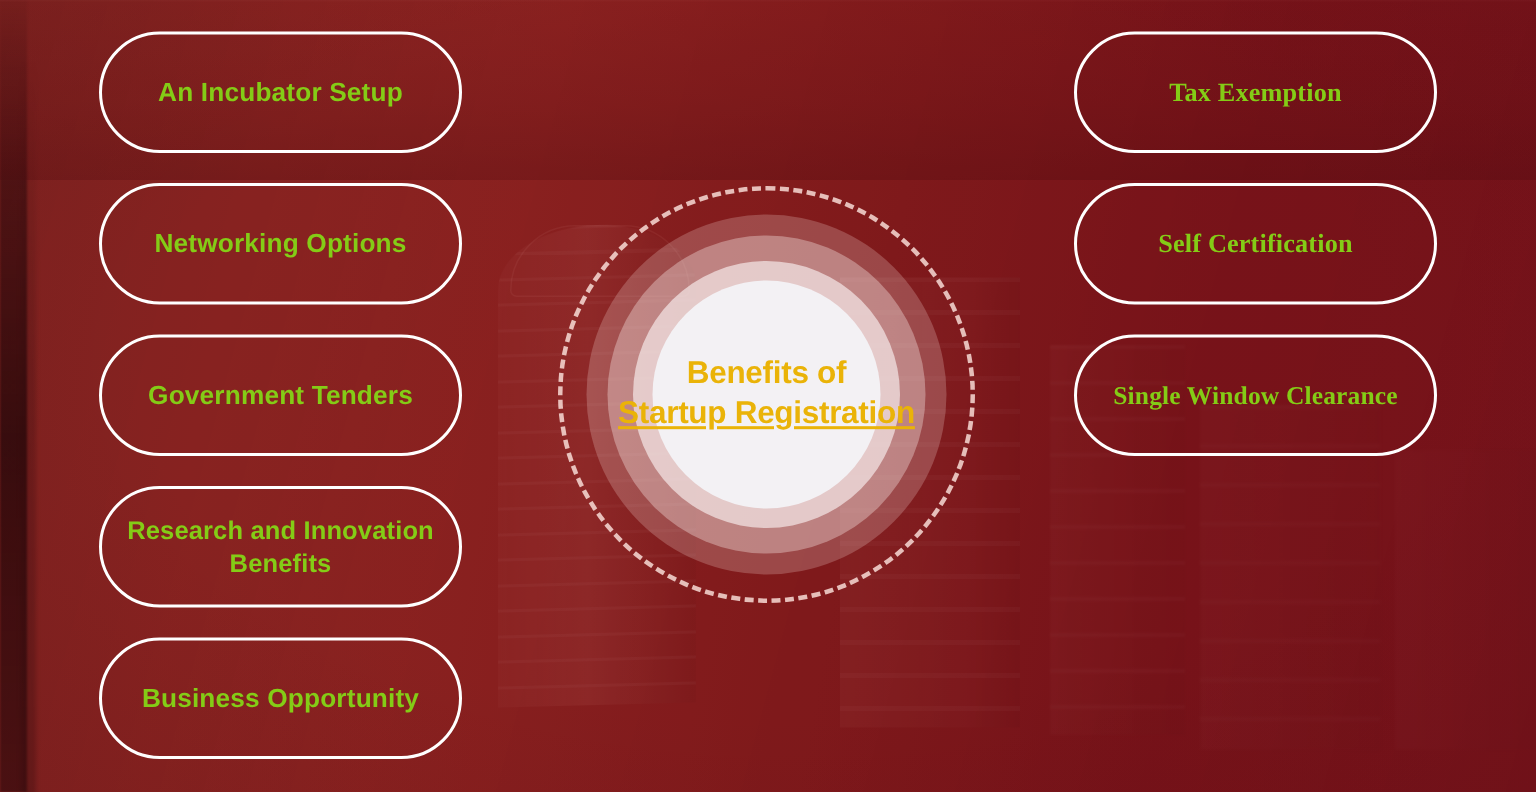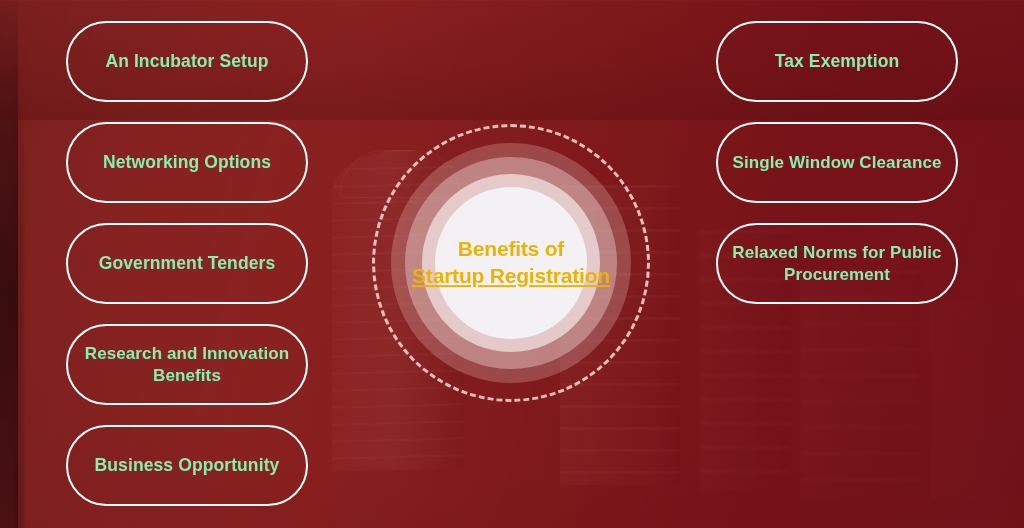--- a/index.html
+++ b/index.html
@@ -158,33 +158,33 @@
   
   .col {
     position: absolute;
     top: 21px;
     display: flex;
     flex-direction: column;
     gap: 20px;
     width: 242px;
   }
   .col-left  { left: 66px; }
-  .col-right { left: 716px; }
+  .col-right { left: 716px; font-family: Liberation Serif, serif; }
 
   .pill {
     box-sizing: border-box;
     height: 81px;
     border: 2px solid #ffffff;
     border-radius: 42px;
     display: flex;
     align-items: center;
     justify-content: center;
     text-align: center;
     padding: 0 14px;
-    color: #86efac;
+    color: #84cc16;
     font-size: 17.5px;
     font-weight: bold;
     line-height: 1.25;
     letter-spacing: 0.1px;
     background: transparent;
   }
   .pill.two-line { font-size: 17px; align-items: center; }
 
   
   .emblem {
@@ -267,25 +267,25 @@
     </div>
     <div class="pill">
       <span>Business Opportunity</span>
     </div>
   </div>
 
   <div class="col col-right">
     <div class="pill">
       <span>Tax Exemption</span>
     </div>
+    <div class="pill">
+      <span>Self Certification</span>
+    </div>
     <div class="pill two-line">
       <span>Single Window Clearance</span>
-    </div>
-    <div class="pill two-line">
-      <span>Relaxed Norms for Public Procurement</span>
     </div>
   </div>
 
   <div class="emblem">
     <div class="ring ring-dashed"></div>
     <div class="ring ring-outer"></div>
     <div class="ring ring-mid"></div>
     <div class="ring ring-inner-glow"></div>
     <div class="ring disc"></div>
     <div class="emblem-text">

